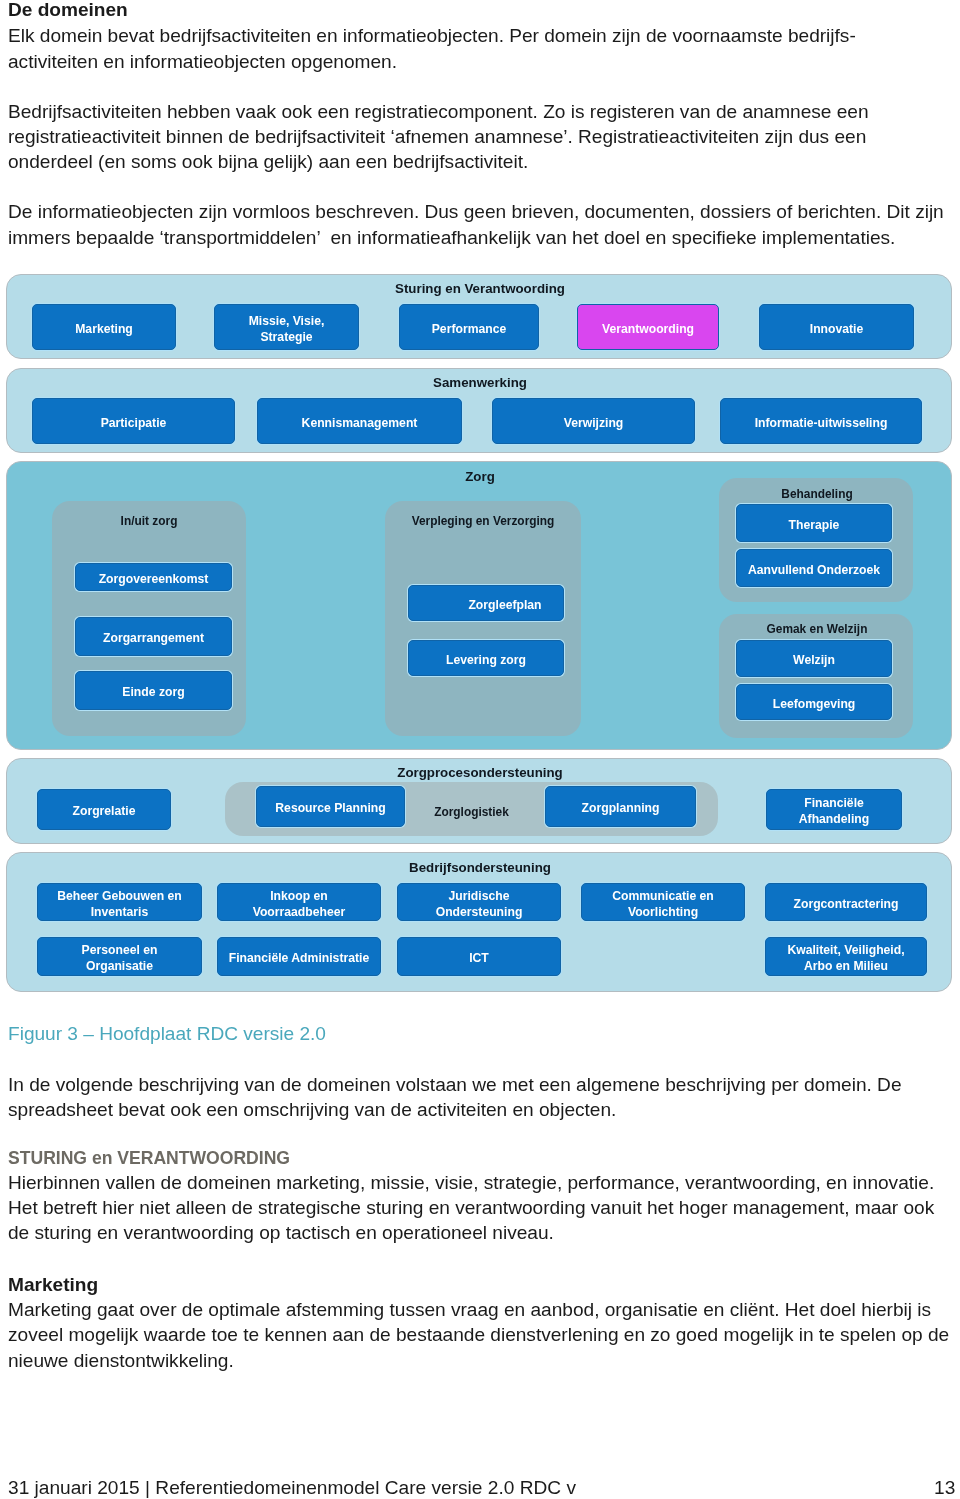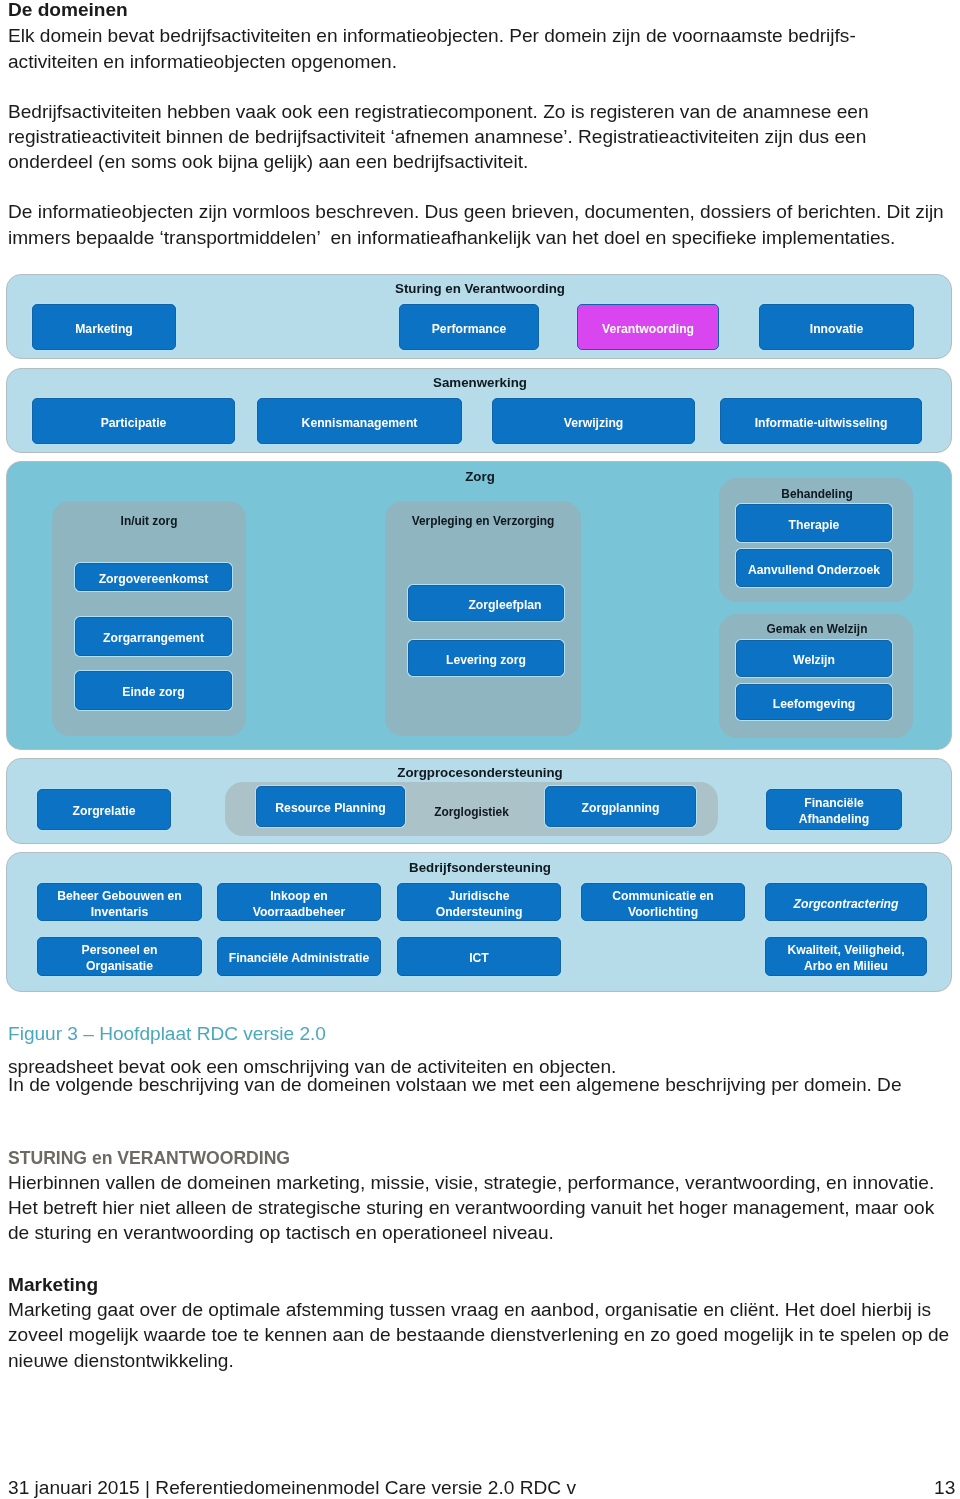--- a/index.html
+++ b/index.html
@@ -45,20 +45,23 @@
     <div class="ln" style="top:151px">onderdeel (en soms ook bijna gelijk) aan een bedrijfsactiviteit.</div>
     <div class="ln" style="top:201px">De informatieobjecten zijn vormloos beschreven. Dus geen brieven, documenten, dossiers of berichten. Dit zijn</div>
     <div class="ln" style="top:226.5px">immers bepaalde ‘transportmiddelen’  en informatieafhankelijk van het doel en specifieke implementaties.</div>
   </div>
 
   <div id="diagram">
     <div class="panel" style="left: 6px; top: 274px; width: 946px; height: 85px; background: rgb(181, 220, 232); border: 1px solid rgb(179, 188, 193);"></div>
     <div class="ptitle" style="left: 480px; top: 281px;">Sturing en Verantwoording</div>
     <div class="bx" style="left: 32px; top: 304px; width: 144px; height: 46px; background: rgb(12, 114, 196); border: 1px solid rgb(16, 99, 166); box-shadow: rgb(177, 225, 247) 0px 0px 0px 1px;">
         <span>Marketing</span>
+      </div>
+    <div class="bx" style="left: 214px; top: 304px; width: 145px; height: 46px; background: rgb(12, 114, 196); border: 1px solid rgb(16, 99, 166); box-shadow: rgb(177, 225, 247) 0px 0px 0px 1px;">
+        <span>Missie, Visie,<br>Strategie</span>
       </div>
     <div class="bx" style="left: 399px; top: 304px; width: 140px; height: 46px; background: rgb(12, 114, 196); border: 1px solid rgb(16, 99, 166); box-shadow: rgb(177, 225, 247) 0px 0px 0px 1px;">
         <span>Performance</span>
       </div>
     <div class="bx" style="left: 577px; top: 304px; width: 142px; height: 46px; background: #d946ef; border: 1px solid rgb(16, 99, 166); box-shadow: rgb(177, 225, 247) 0px 0px 0px 1px;">
         <span>Verantwoording</span>
       </div>
     <div class="bx" style="left: 759px; top: 304px; width: 155px; height: 46px; background: rgb(12, 114, 196); border: 1px solid rgb(16, 99, 166); box-shadow: rgb(177, 225, 247) 0px 0px 0px 1px;">
         <span>Innovatie</span>
       </div>
@@ -136,41 +139,41 @@
       </div>
     <div class="bx" style="left: 217px; top: 883px; width: 164px; height: 38px; background: rgb(12, 114, 196); border: 1px solid rgb(16, 99, 166); box-shadow: rgb(177, 225, 247) 0px 0px 0px 1px;">
         <span>Inkoop en<br>Voorraadbeheer</span>
       </div>
     <div class="bx" style="left: 397px; top: 883px; width: 164px; height: 38px; background: rgb(12, 114, 196); border: 1px solid rgb(16, 99, 166); box-shadow: rgb(177, 225, 247) 0px 0px 0px 1px;">
         <span>Juridische<br>Ondersteuning</span>
       </div>
     <div class="bx" style="left: 581px; top: 883px; width: 164px; height: 38px; background: rgb(12, 114, 196); border: 1px solid rgb(16, 99, 166); box-shadow: rgb(177, 225, 247) 0px 0px 0px 1px;">
         <span>Communicatie en<br>Voorlichting</span>
       </div>
-    <div class="bx" style="left: 765px; top: 883px; width: 162px; height: 38px; background: rgb(12, 114, 196); border: 1px solid rgb(16, 99, 166); box-shadow: rgb(177, 225, 247) 0px 0px 0px 1px; font-style: italic;">
+    <div class="bx" style="left: 765px; top: 883px; width: 162px; height: 38px; background: rgb(12, 114, 196); border: 1px solid rgb(16, 99, 166); box-shadow: rgb(177, 225, 247) 0px 0px 0px 1px;">
         <span>Zorgcontractering</span>
       </div>
     <div class="bx" style="left: 37px; top: 937px; width: 165px; height: 39px; background: rgb(12, 114, 196); border: 1px solid rgb(16, 99, 166); box-shadow: rgb(177, 225, 247) 0px 0px 0px 1px;">
         <span>Personeel en<br>Organisatie</span>
       </div>
     <div class="bx" style="left: 217px; top: 937px; width: 164px; height: 39px; background: rgb(12, 114, 196); border: 1px solid rgb(16, 99, 166); box-shadow: rgb(177, 225, 247) 0px 0px 0px 1px;">
         <span>Financiële Administratie</span>
       </div>
     <div class="bx" style="left: 397px; top: 937px; width: 164px; height: 39px; background: rgb(12, 114, 196); border: 1px solid rgb(16, 99, 166); box-shadow: rgb(177, 225, 247) 0px 0px 0px 1px;">
         <span>ICT</span>
       </div>
     <div class="bx" style="left: 765px; top: 937px; width: 162px; height: 39px; background: rgb(12, 114, 196); border: 1px solid rgb(16, 99, 166); box-shadow: rgb(177, 225, 247) 0px 0px 0px 1px;">
         <span>Kwaliteit, Veiligheid,<br>Arbo en Milieu</span>
       </div>
   </div>
 
   <div>
     <div class="ln teal" style="top:1023px">Figuur 3 – Hoofdplaat RDC versie 2.0</div>
     <div class="ln" style="top:1073.6px">In de volgende beschrijving van de domeinen volstaan we met een algemene beschrijving per domein. De</div>
-    <div class="ln" style="top:1056px">spreadsheet bevat ook een omschrijving van de activiteiten en objecten.</div>
+    <div class="ln" style="top:1099px">spreadsheet bevat ook een omschrijving van de activiteiten en objecten.</div>
     <div class="ln greyb" style="top:1146.5px">STURING en VERANTWOORDING</div>
     <div class="ln" style="top:1172px">Hierbinnen vallen de domeinen marketing, missie, visie, strategie, performance, verantwoording, en innovatie.</div>
     <div class="ln" style="top:1197.3px">Het betreft hier niet alleen de strategische sturing en verantwoording vanuit het hoger management, maar ook</div>
     <div class="ln" style="top:1222.3px">de sturing en verantwoording op tactisch en operationeel niveau.</div>
     <div class="ln bold" style="top:1273.6px">Marketing</div>
     <div class="ln" style="top:1299.4px">Marketing gaat over de optimale afstemming tussen vraag en aanbod, organisatie en cliënt. Het doel hierbij is</div>
     <div class="ln" style="top:1324.4px">zoveel mogelijk waarde toe te kennen aan de bestaande dienstverlening en zo goed mogelijk in te spelen op de</div>
     <div class="ln" style="top:1349.8px">nieuwe dienstontwikkeling.</div>
   </div>
 

